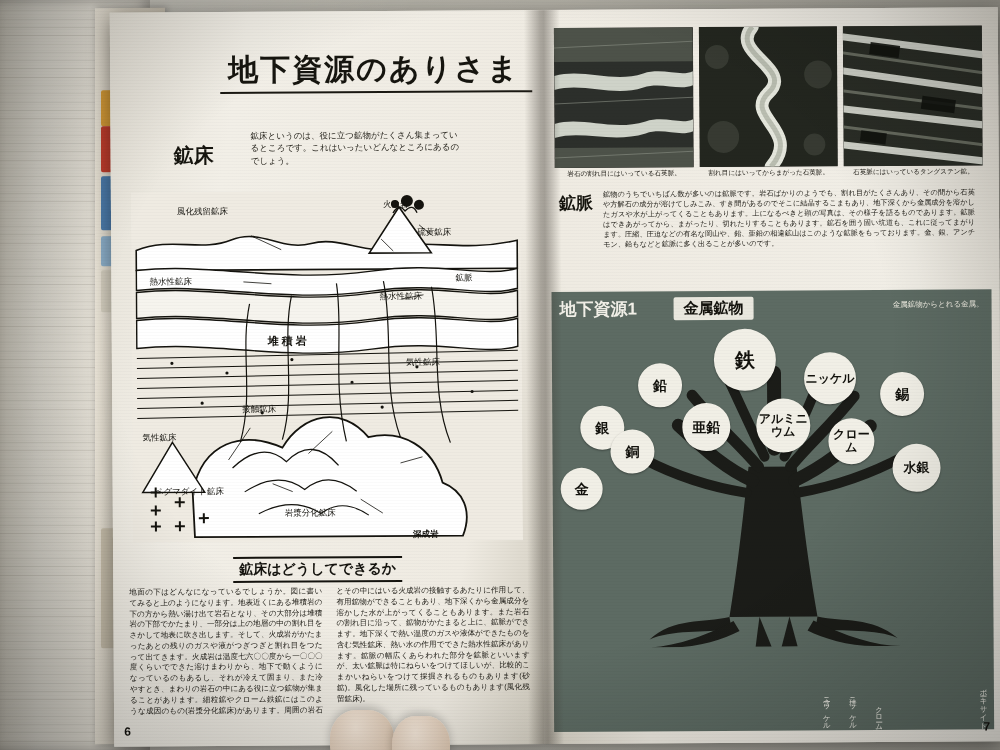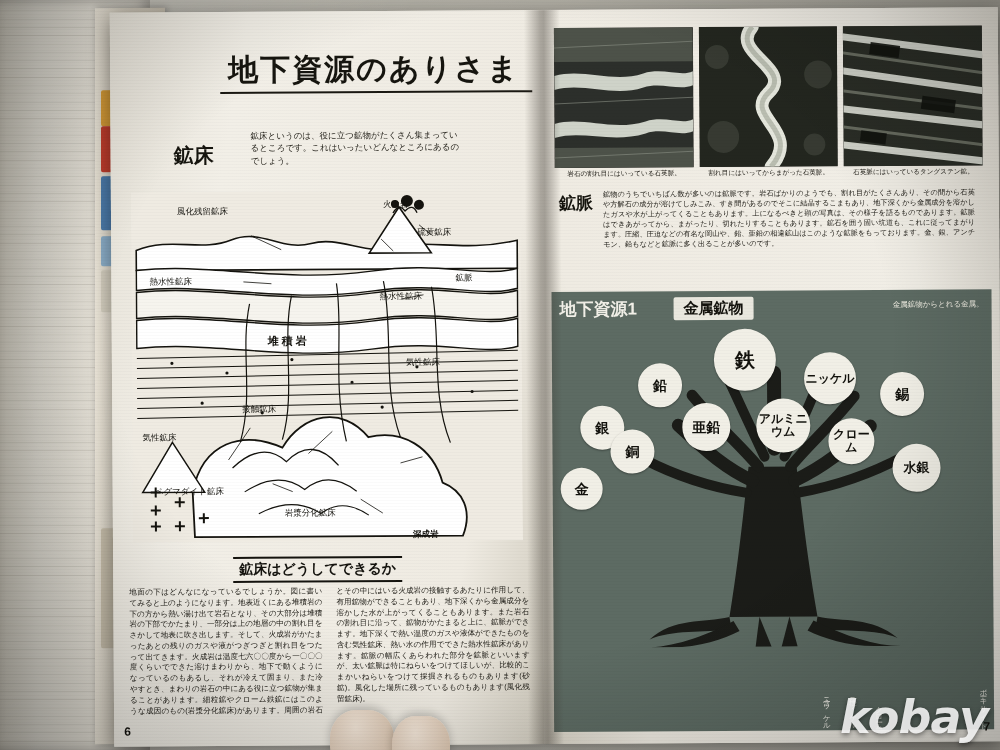--- a/index.html
+++ b/index.html
@@ -532,14 +532,13 @@
 
     <div class="gutter"></div>
   </div>
 
   <div class="finger f1"></div>
   <div class="finger f2"></div>
 
   <div class="vignette"></div>
   <div class="grain"></div>
 
-  <div class="wm">kobay</div>
 </div>
 
 </body></html>

